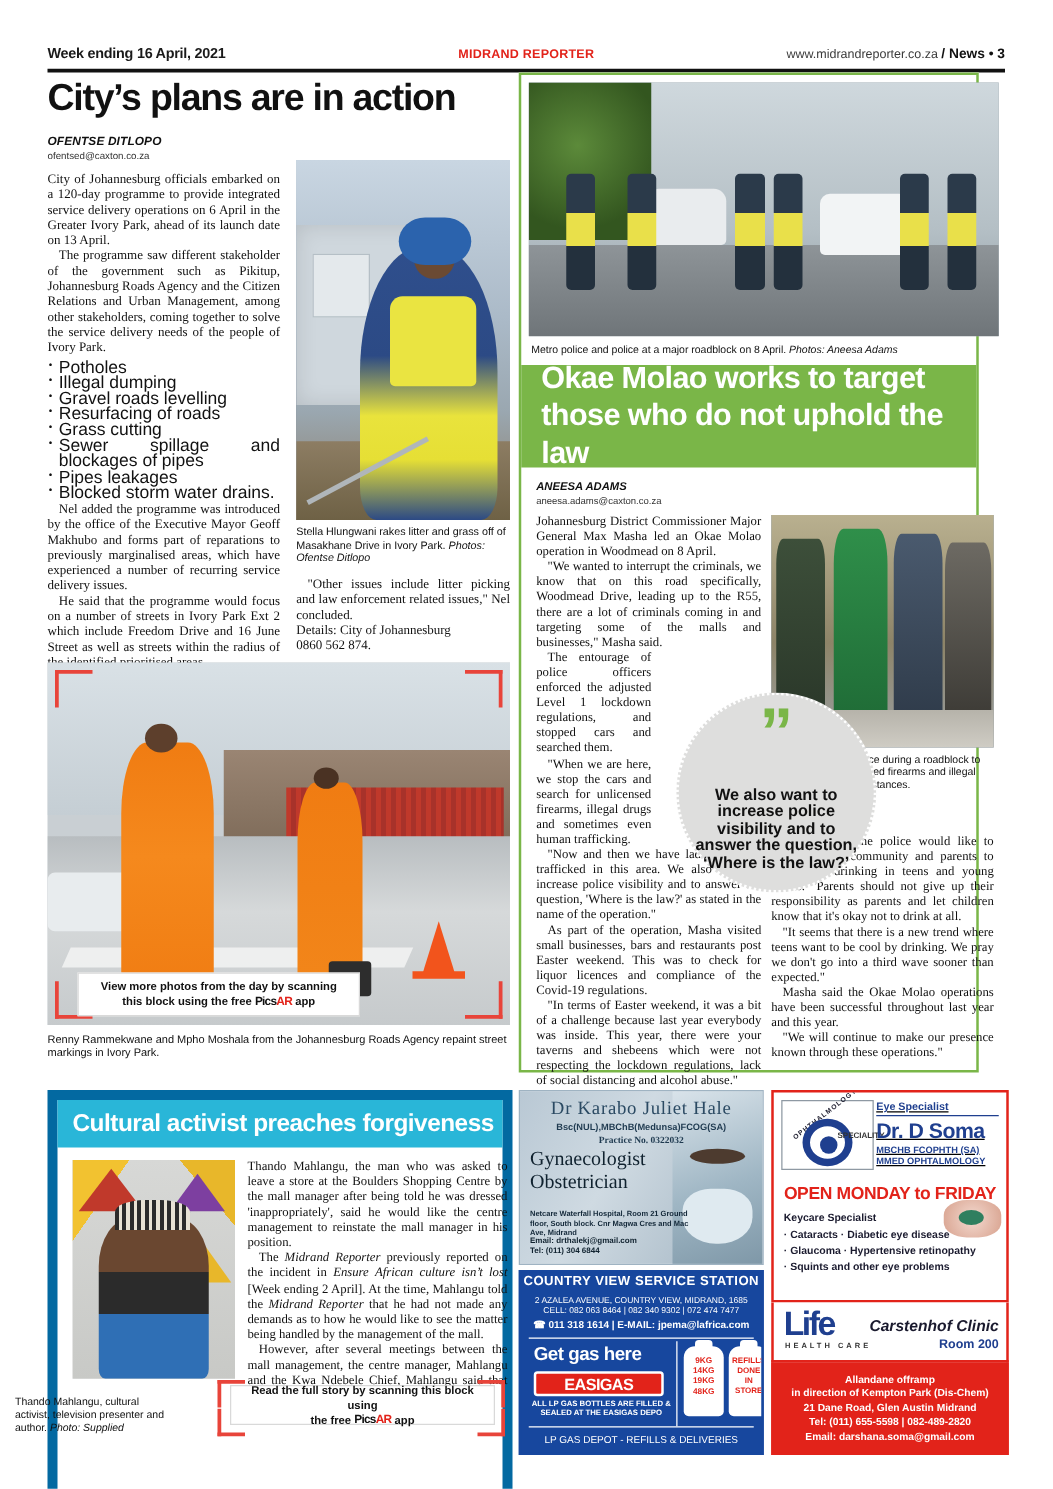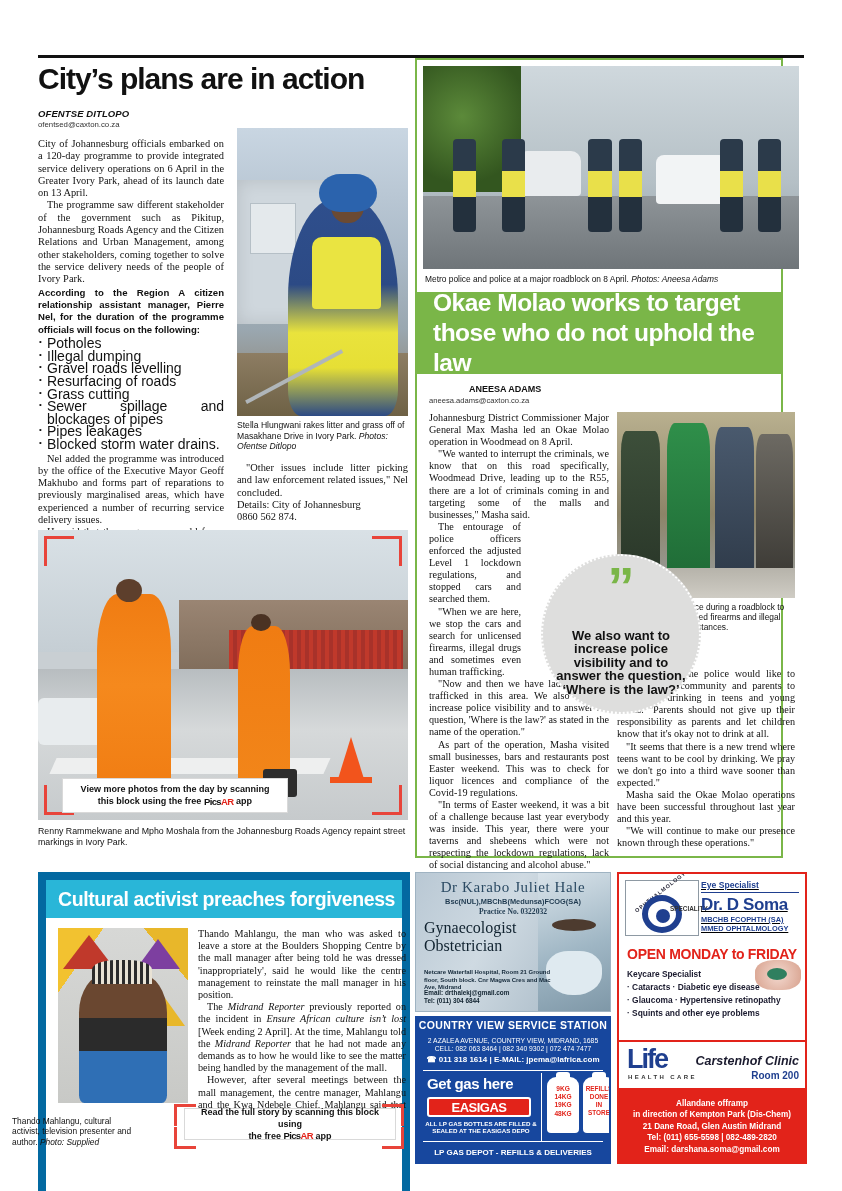--- a/index.html
+++ b/index.html
@@ -192,22 +192,22 @@
   }
   .gp-headband h2 {
     font-family:"Liberation Sans", sans-serif; font-weight:bold;
     font-size:24.5px; line-height:30px; color:#fff; padding:0 16px;
     letter-spacing:-.5px;
   }
   .gp-inner { position:absolute; left:6px; top:318px; right:6px; bottom:6px; background:#fff; }
 
   .gp-byline {
     position:absolute; left:6px; top:6px;
-    font-family:"Liberation Sans", sans-serif; font-weight:bold; 
-    font-size:9px; color:#111;margin-left:40px;
+    font-family:"Liberation Sans", sans-serif; font-weight:bold; font-style:italic;
+    font-size:9px; color:#111;
   }
   .gp-mail {
     position:absolute; left:6px; top:18px;
     font-family:"Liberation Sans", sans-serif; font-size:7.6px; color:#333;
   }
   .gp-colA {
     position:absolute; left:6px; top:34px; width:180px;
     font-size:10.2px; line-height:12.1px; color:#111; text-align:justify;
   }
   .gp-colA p { text-indent:9px; margin:0; }
@@ -364,21 +364,21 @@
     background:#fff; border-radius:3px; }
   .b1 { left:124px; }
   .b2 { left:160px; }
   .gas-sizes { position:absolute; left:124px; top:14px; width:32px; text-align:center;
     font-family:"Liberation Sans", sans-serif; font-weight:bold; font-size:6.6px;
     line-height:8.2px; color:#e2231a; }
   .gas-ref { position:absolute; left:160px; top:14px; width:32px; text-align:center;
     font-family:"Liberation Sans", sans-serif; font-weight:bold; font-size:6.4px;
     line-height:8px; color:#e2231a; }
   .gas-foot { position:absolute; left:0; bottom:5px; width:100%; text-align:center;
-    font-family:"Liberation Sans", sans-serif; font-weight:bold; font-size:10px; color:#fff; }
+    font-family:"Liberation Sans", sans-serif; font-weight:normal; font-size:10px; color:#fff; }
   .gas-foot span { font-size:8px; }
 
   .ad-eye {
     left:617px; top:872px; width:190px; height:170px;
     border:2px solid #e2231a; background:#fff;
   }
   .eye-logo { position:absolute; left:6px; top:6px; width:74px; height:56px;
     border:1px solid #8e99a3; }
   .eye-d { position:absolute; left:16px; top:14px; width:40px; height:38px;
     border:6px solid #1f3f8f; border-radius:50%; }
@@ -428,30 +428,37 @@
     border:2px solid #e2231a; color:#fff; text-align:center;
     font-family:"Liberation Sans", sans-serif; font-weight:bold;
     font-size:8.2px; line-height:11.4px; padding-top:6px;
   }
 </style>
 </head>
 <body>
 
 <div class="page">
 
+  <div class="masthead">
+    <div class="mast-left">Week ending 16 April, 2021</div>
+    <div class="mast-center">MIDRAND REPORTER</div>
+    <div class="mast-right">
+      <span>www.midrandreporter.co.za</span>
+      <b>/ News • 3</b>
+    </div>
+  </div>
   <div class="mast-rule"></div>
 
   <h1 class="headline-main">City’s plans are in action</h1>
   <div class="byline">OFENTSE DITLOPO</div>
   <div class="byline-mail">ofentsed@caxton.co.za</div>
 
   <div class="colA">
     <p class="noindent">City of Johannesburg officials embarked on a 120-day programme to provide integrated service delivery operations on 6 April in the Greater Ivory Park, ahead of its launch date on 13 April.</p>
     <p>The programme saw different stakeholder of the government such as Pikitup, Johannesburg Roads Agency and the Citizen Relations and Urban Management, among other stakeholders, coming together to solve the service delivery needs of the people of Ivory Park.</p>
-    <p class="bold-intro">According to the Region A citizen relationship assistant manager, Pierre Nel, for the duration of the programme officials will focus on the following:</p>
     <ul class="bullets">
       <li>Potholes</li>
       <li>Illegal dumping</li>
       <li>Gravel roads levelling</li>
       <li>Resurfacing of roads</li>
       <li>Grass cutting</li>
       <li>Sewer spillage and blockages of pipes</li>
       <li>Pipes leakages</li>
       <li>Blocked storm water drains.</li>
     </ul>

